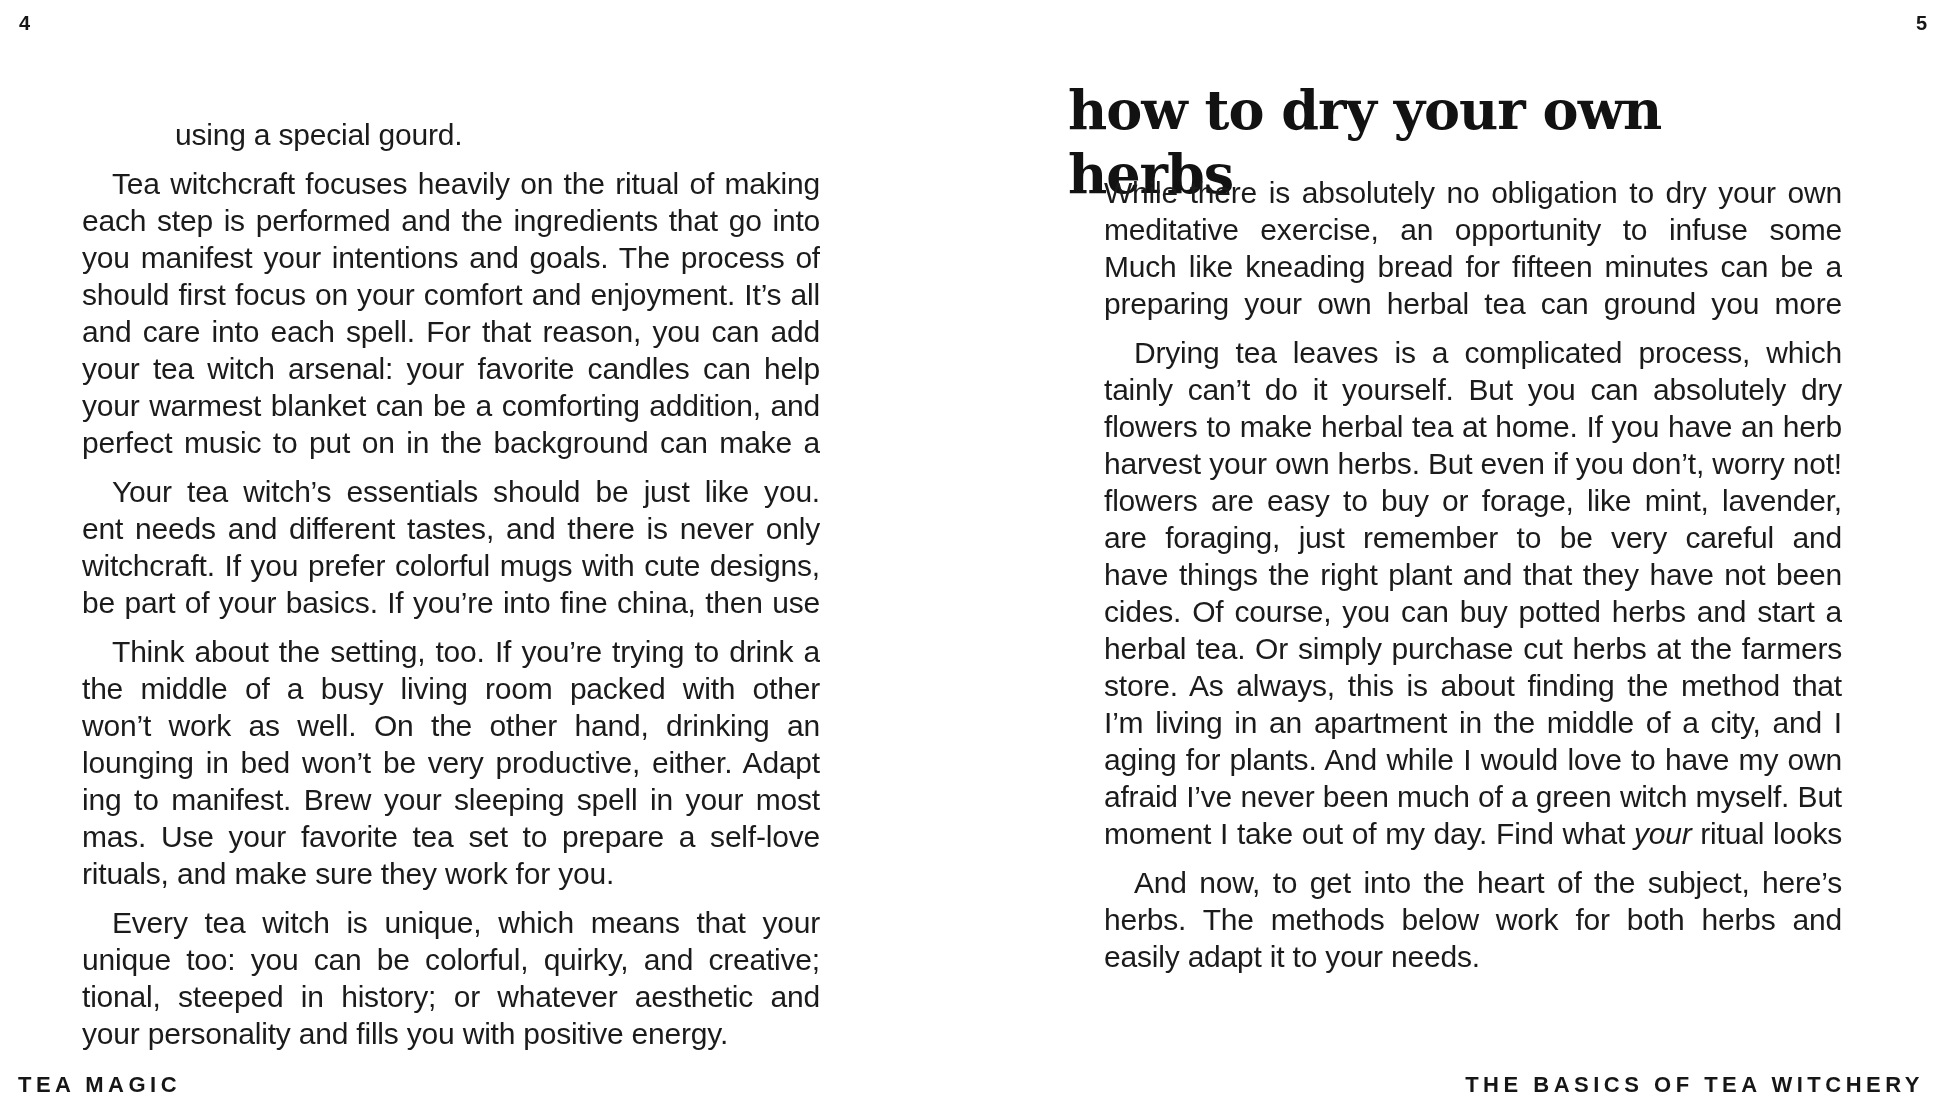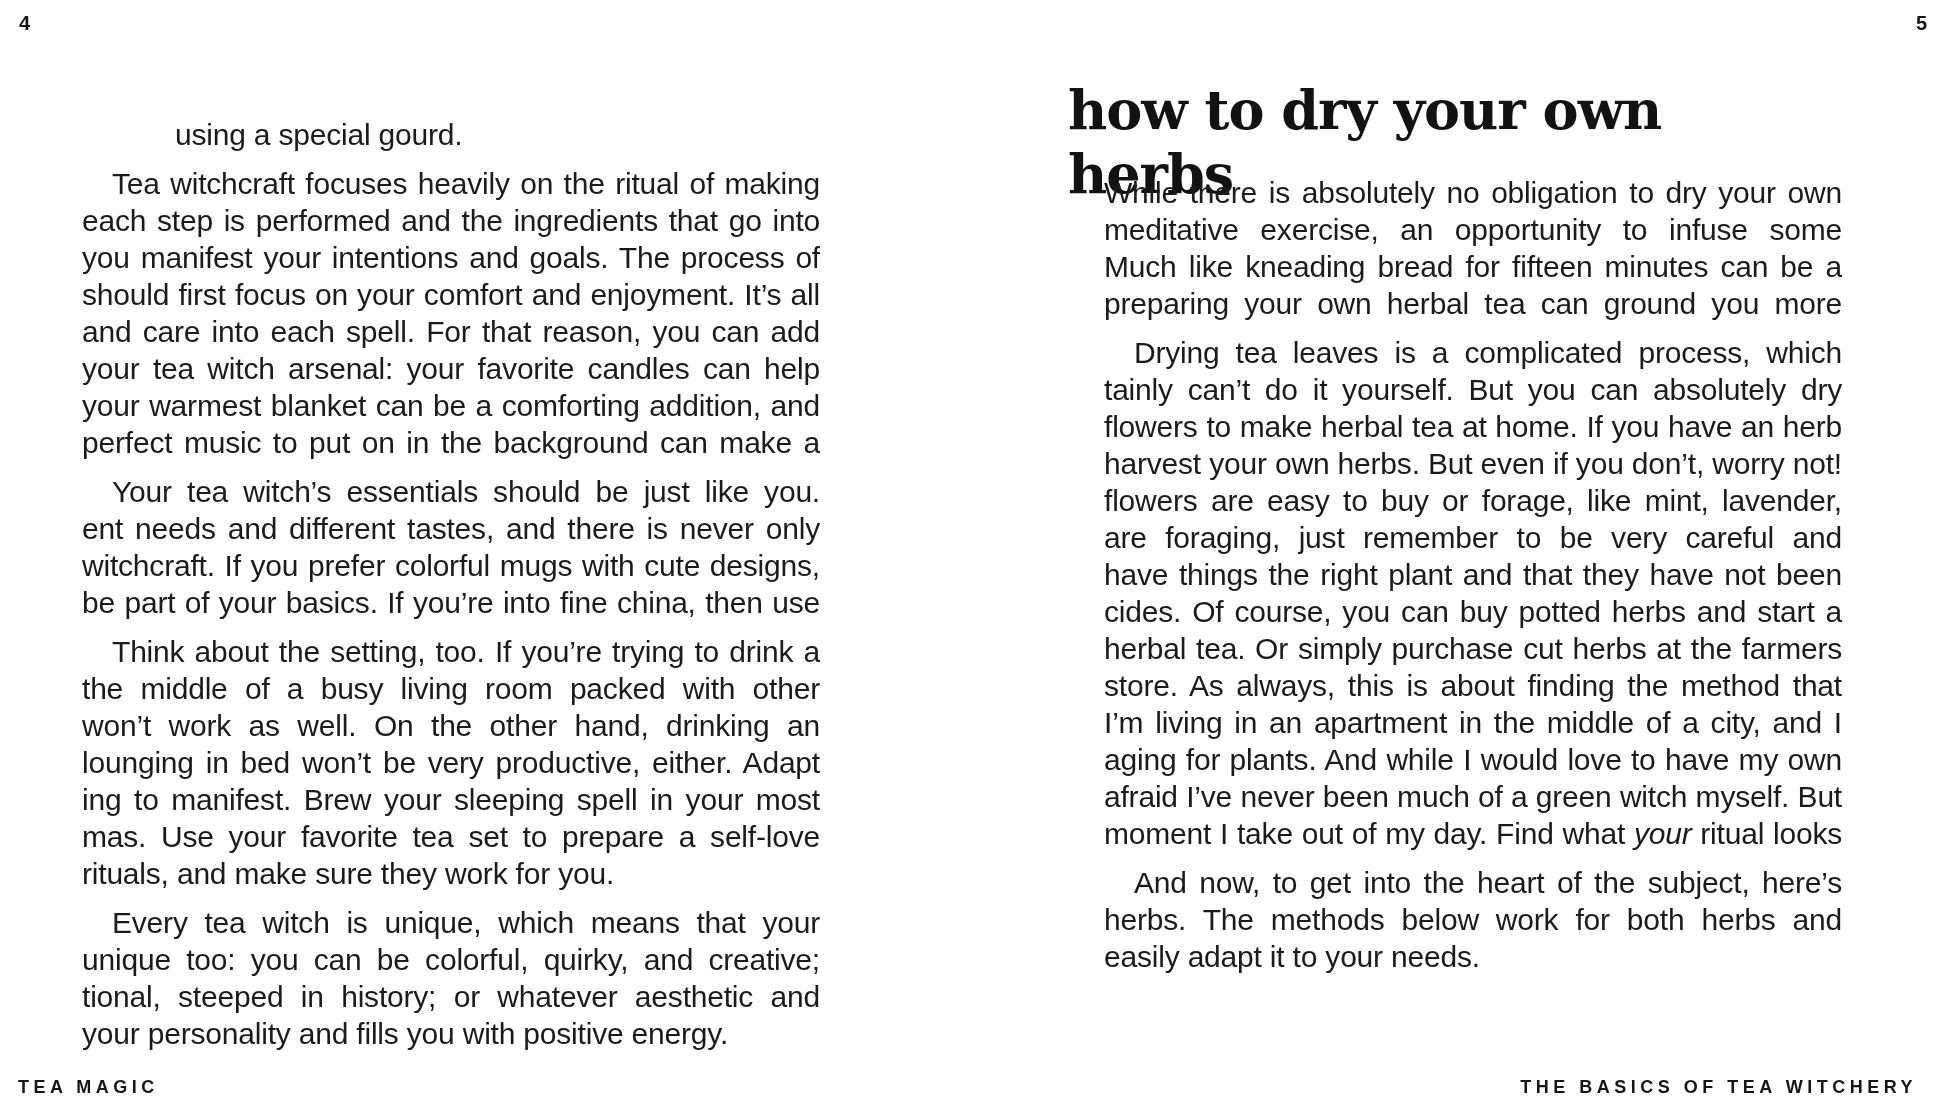--- a/index.html
+++ b/index.html
@@ -72,29 +72,29 @@
     font-size: 54px;
     line-height: 64px;
     letter-spacing: -1px;
     color: #121212;
   }
 
   
   .running-footer {
     position: absolute;
     bottom: 7px;
-    font-size: 18px;
+    font-size: 22px;
     font-weight: 700;
     letter-spacing: 4.5px;
     color: #161616;
     white-space: nowrap;
     margin-top: 32px;
   }
   #footer-left  { left: 18px; }
-  #footer-right { right: 29px; }
+  #footer-right { right: 22px; }
 </style>
 </head>
 <body>
 
 <div id="spread">
 
   <div id="page-number-left" class="page-number">4</div>
 
   <div id="page-number-right" class="page-number">5</div>
 

